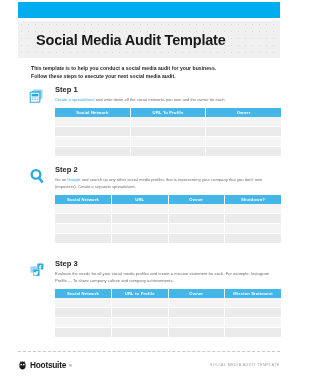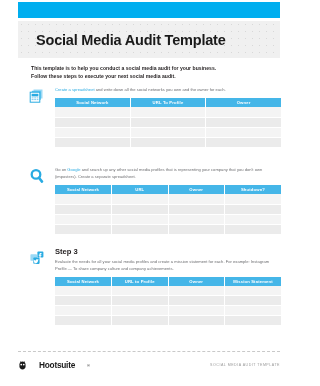--- a/index.html
+++ b/index.html
@@ -55,21 +55,21 @@
     font-weight: bold;
     color: #231f20;
     line-height: 1.62;
     letter-spacing: 0.02px;
   }
 
   
   .step { position: absolute; left: 29px; width: 252px; }
   .step-1 { top: 86px; }
   .step-2 { top: 166px; }
-  .step-3 { top: 248px; }
+  .step-3 { top: 260px; }
 
   .step-icon {
     position: absolute;
     left: 0; top: 2px;
     width: 16px; height: 16px;
   }
   .step-body { margin-left: 26px; }
 
   .step-title {
     font-size: 7.6px;
@@ -121,21 +121,21 @@
     border-top: 0.7px dashed #c9c9c9;
   }
   .footer {
     position: absolute;
     left: 18px; top: 356px;
     width: 262px;
     display: flex;
     align-items: center;
     justify-content: space-between;
   }
-  .brand { display: flex; align-items: center; gap: 12px; justify-content: flex-end; }
+  .brand { display: flex; align-items: center; gap: 3px; justify-content: flex-end; }
   .brand-name {
     font-size: 8.3px;
     font-weight: bold;
     color: #1a1a1a;
     letter-spacing: -0.25px;
   }
   .brand-tm { font-size: 4px; color: #1a1a1a; vertical-align: top; }
   .footer-label {
     font-size: 3.6px;
     color: #9a9a9a;
@@ -167,20 +167,21 @@
         <rect x="2.6" y="5.8" width="6.8" height="2.6" fill="#29abe2"></rect>
         <rect x="2.6" y="9.3" width="2" height="1.1" fill="#8ed0ef"></rect>
         <rect x="5.2" y="9.3" width="2" height="1.1" fill="#8ed0ef"></rect>
         <rect x="7.8" y="9.3" width="1.6" height="1.1" fill="#8ed0ef"></rect>
         <rect x="2.6" y="11" width="2" height="1.1" fill="#8ed0ef"></rect>
         <rect x="5.2" y="11" width="2" height="1.1" fill="#8ed0ef"></rect>
         <rect x="7.8" y="11" width="1.6" height="1.1" fill="#8ed0ef"></rect>
       </svg>
     </span>
     <div class="step-body">
+      <div class="step-title">Step 1</div>
       <div class="step-desc">
         <span class="lnk">Create a spreadsheet</span><span> and write down all the social networks you own and the owner for each.</span>
       </div>
       <table class="tbl">
         <thead>
           <tr>
             <th>Social Network</th>
             <th>URL To Profile</th>
             <th>Owner</th>
           </tr>
@@ -212,20 +213,21 @@
   </div>
 
   <div class="step step-2">
     <span class="step-icon">
       <svg width="16" height="16" viewBox="0 0 16 16">
         <circle cx="7" cy="6.4" r="4.3" fill="none" stroke="#29abe2" stroke-width="2.3"></circle>
         <line x1="9.9" y1="9.8" x2="13" y2="13.6" stroke="#29abe2" stroke-width="2.6" stroke-linecap="round"></line>
       </svg>
     </span>
     <div class="step-body">
+      <div class="step-title">Step 2</div>
       <div class="step-desc">
         <span>Go on </span><span class="lnk">Google</span><span> and search up any other social media profiles that is representing your company that you</span>
         <span>don't own (imposters). Create a separate spreadsheet.</span>
       </div>
       <table class="tbl">
         <thead>
           <tr>
             <th>Social Network</th>
             <th>URL</th>
             <th>Owner</th>

